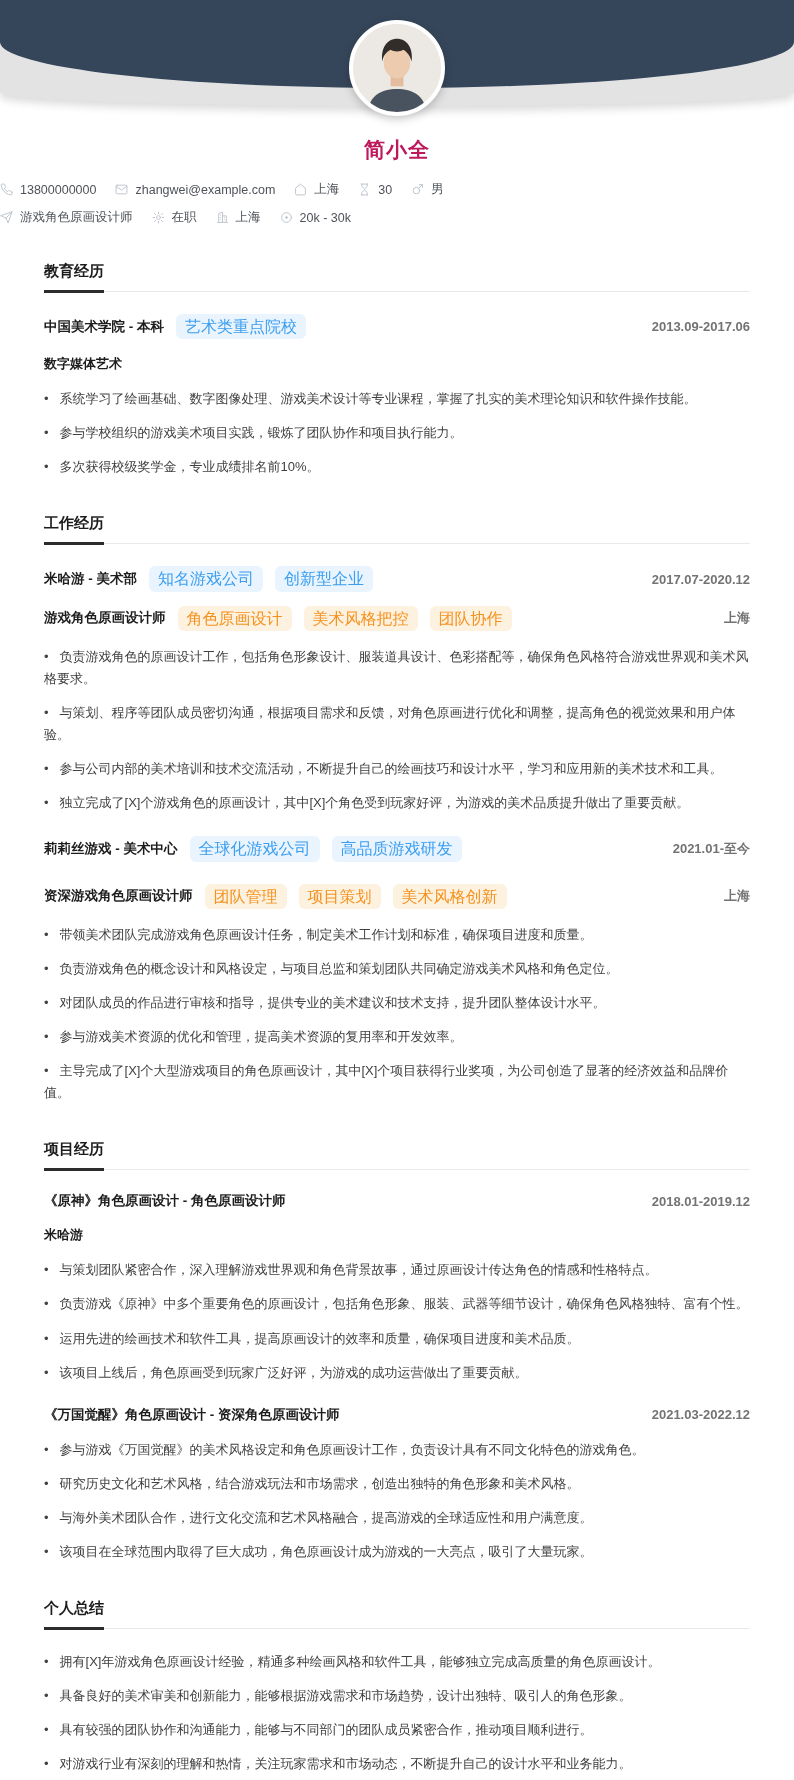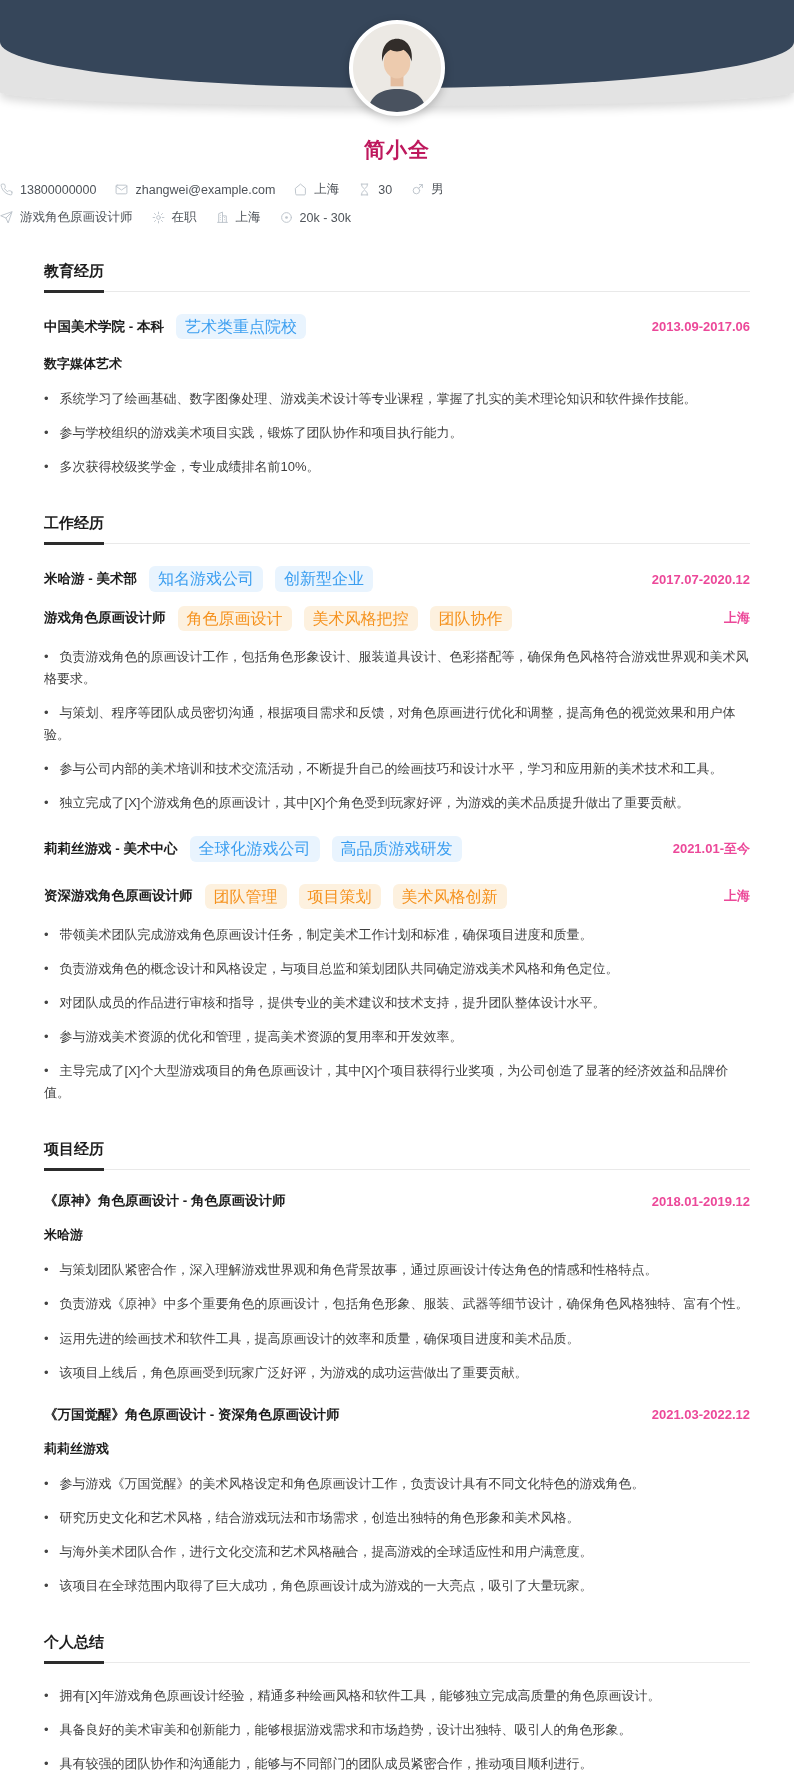--- a/index.html
+++ b/index.html
@@ -31,21 +31,21 @@
   .sec-title { display:inline-block; font-size:15px; font-weight:700; color:#1c1c1c;
                padding-bottom:9px; border-bottom:3px solid #2c2c2c; margin-bottom:-2px; }
 
   .entry + .entry { margin-top:12px; }
   .entry-head { display:flex; justify-content:space-between; align-items:center; margin-top:22px; }
   .eh-left { display:flex; align-items:center; gap:12px; flex-wrap:wrap; }
   .etitle { font-size:13.5px; font-weight:700; color:#1d1d1d; }
   .tag { font-size:16px; padding:3px 9px; border-radius:6px; line-height:1.2; white-space:nowrap; }
   .tag.blue { color:#3b9ef0; background:#e9f4fe; }
   .tag.orange { color:#f5921e; background:#fdf1df;text-align:right; }
-  .edate { font-size:13px; font-weight:700; color:#ec4899; white-space:nowrap; }
+  .edate { font-size:13px; font-weight:700; color:#737373; white-space:nowrap; }
   .subtitle { margin-top:16px; font-size:13px; font-weight:700; color:#1d1d1d; }
 
   .bullets { margin-top:15px; }
   .bullet { font-size:13px; color:#3f3f3f; line-height:1.7; margin-bottom:12px; }
   .bullet::before { content:"•"; color:#444; margin-right:11px; }
   .bullet:last-child { margin-bottom:0; }
 </style>
 </head>
 <body>
 
@@ -230,21 +230,20 @@
           <div class="bullet">运用先进的绘画技术和软件工具，提高原画设计的效率和质量，确保项目进度和美术品质。</div>
           <div class="bullet">该项目上线后，角色原画受到玩家广泛好评，为游戏的成功运营做出了重要贡献。</div>
         </div>
       </div>
 
       <div class="entry">
         <div class="entry-head">
           <span class="etitle">《万国觉醒》角色原画设计 - 资深角色原画设计师</span>
           <span class="edate">2021.03-2022.12</span>
         </div>
-        <div class="subtitle">莉莉丝游戏</div>
         <div class="bullets">
           <div class="bullet">参与游戏《万国觉醒》的美术风格设定和角色原画设计工作，负责设计具有不同文化特色的游戏角色。</div>
           <div class="bullet">研究历史文化和艺术风格，结合游戏玩法和市场需求，创造出独特的角色形象和美术风格。</div>
           <div class="bullet">与海外美术团队合作，进行文化交流和艺术风格融合，提高游戏的全球适应性和用户满意度。</div>
           <div class="bullet">该项目在全球范围内取得了巨大成功，角色原画设计成为游戏的一大亮点，吸引了大量玩家。</div>
         </div>
       </div>
     </section>
 
     <section class="sec">

